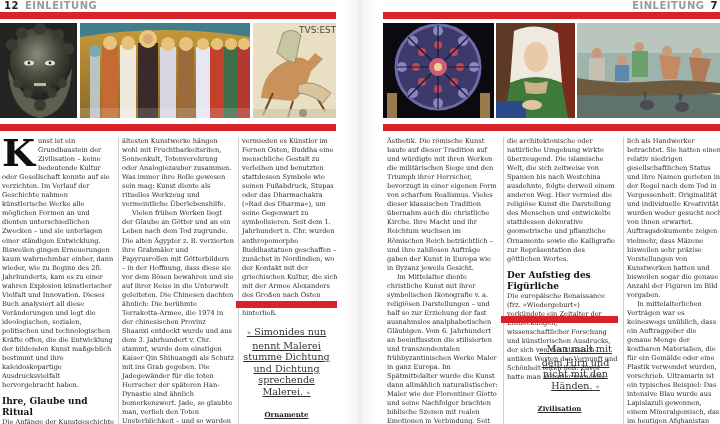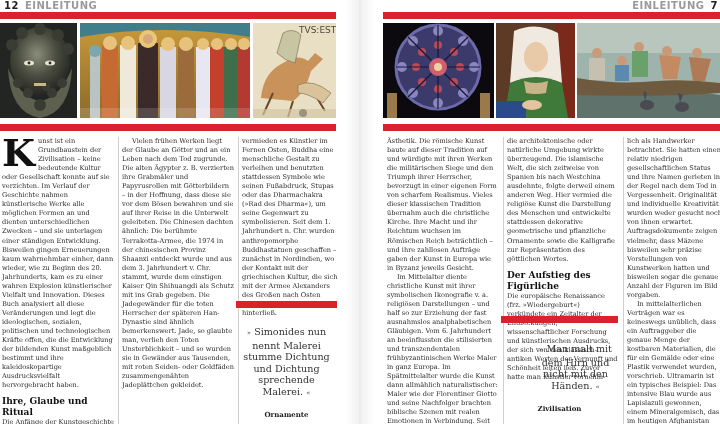--- a/index.html
+++ b/index.html
@@ -21,21 +21,21 @@
   .pic { position:absolute; top:0; height:106px; overflow:hidden; }
   .cols { position:absolute; top:137px; bottom:0; }
   .col { position:absolute; top:0; width:112px; font-size:6.6px; line-height:9.05px; text-align:left; }
   .col p { margin:0; }
   .col p.ind { text-indent:10px; }
   .col h3 { margin:6px 0 0 0; font-size:9px; line-height:11px; font-weight:bold; color:#111;
             font-family:"DejaVu Serif", serif; }
   .rule { position:absolute; top:0; width:1px; background:#cfcfcf; }
   .dropcap { float:left; font-size:38px; line-height:30px; font-weight:bold; margin:1px 3px 0 0;
              color:#111; font-family:"DejaVu Serif", serif; }
-  .quotebox { position:absolute; width:118px; }
+  .quotebox { position:absolute; width:118px;text-decoration:underline; }
   .quotebox .qbar { height:7px; background:var(--accent); }
   .quotebox .qtext { text-align:center; font-size:9.6px; line-height:11.5px; color:#333; margin-top:22px;
                      padding:0 4px; }
   .quotebox .qauthor { text-align:center; font-size:7px; font-weight:bold; margin-top:11px; color:#222; }
   .quotebox .qbar.bot { margin-top:26px; }
 </style>
 </head>
 <body style="--accent:#d8232a;">
 
 <div class="page left">
@@ -135,20 +135,21 @@
   <div class="redbar" style="left:0; width:336px; top:124px;"></div>
 
   <div class="cols" style="left:0; width:345px;">
     <div class="col" style="left:2px; width:112px;">
       <p><span class="dropcap">K</span><span>unst ist ein Grundbaustein der Zivilisation – keine bedeutende Kultur oder Gesellschaft konnte auf sie verzichten. Im Verlauf der Geschichte nahmen künstlerische Werke alle möglichen Formen an und dienten unterschiedlichen Zwecken – und sie unterlagen einer ständigen Entwicklung. Bisweilen gingen Erneuerungen kaum wahrnehmbar einher, dann wieder, wie zu Beginn des 20. Jahrhunderts, kam es zu einer wahren Explosion künstlerischer Vielfalt und Innovation. Dieses Buch analysiert all diese Veränderungen und legt die ideologischen, sozialen, politischen und technologischen Kräfte offen, die die Entwicklung der bildenden Kunst maßgeblich bestimmt und ihre kaleidoskopartige Ausdrucksvielfalt hervorgebracht haben.</span></p>
       <h3>Ihre, Glaube und Ritual</h3>
       <p>Die Anfänge der Kunstgeschichte reichen mehr als 30 000 Jahre zurück – jedoch kannten die frühesten Kunstwerke kaum einen der modernen kunsttheoretischen Begriffe, und zeitgenössische Theorien über den Sinn und Zweck prähistorischer Höhlenmalereien und -schnitzereien wurden aus weiter Distanz zu ihrer ursprünglichen Entstehung aufgestellt. Die</p>
     </div>
     <div class="rule" style="left:118px; height:287px;"></div>
     <div class="col" style="left:122px; width:112px;">
+      <p>ältesten Kunstwerke hängen wohl mit Fruchtbarkeitsriten, Sonnenkult, Totenverehrung oder Analogiezauber zusammen. Was immer ihre Rolle gewesen sein mag: Kunst diente als rituelles Werkzeug und vermeintliche Überlebenshilfe.</p>
       <p class="ind">Vielen frühen Werken liegt der Glaube an Götter und an ein Leben nach dem Tod zugrunde. Die alten Ägypter z. B. verzierten ihre Grabmäler und Papyrusrollen mit Götterbildern – in der Hoffnung, dass diese sie vor dem Bösen bewahren und sie auf ihrer Reise in die Unterwelt geleiteten. Die Chinesen dachten ähnlich: Die berühmte Terrakotta-Armee, die 1974 in der chinesischen Provinz Shaanxi entdeckt wurde und aus dem 3. Jahrhundert v. Chr. stammt, wurde dem einstigen Kaiser Qin Shihuangdi als Schutz mit ins Grab gegeben. Die Jadegewänder für die toten Herrscher der späteren Han-Dynastie sind ähnlich bemerkenswert. Jade, so glaubte man, verlieh den Toten Unsterblichkeit – und so wurden sie in Gewänder aus Tausenden, mit roten Seiden- oder Goldfäden zusammengenähten Jadeplättchen gekleidet.</p>
 
     </div>
     <div class="rule" style="left:238px; height:287px;"></div>
     <div class="col" style="left:242px; width:98px;">
       <p>vermieden es Künstler im Fernen Osten, Buddha eine menschliche Gestalt zu verleihen und benutzten stattdessen Symbole wie seinen Fußabdruck, Stupas oder das Dharmachakra (»Rad des Dharma«), um seine Gegenwart zu symbolisieren. Seit dem 1. Jahrhundert n. Chr. wurden anthropomorphe Buddhastatuen geschaffen – zunächst in Nordindien, wo der Kontakt mit der griechischen Kultur, die sich mit der Armee Alexanders des Großen nach Osten ausbreitete, Spuren hinterließ.</p>
     </div>
   </div>
 
   <div class="quotebox" style="left:236px; top:301px; width:101px;">

